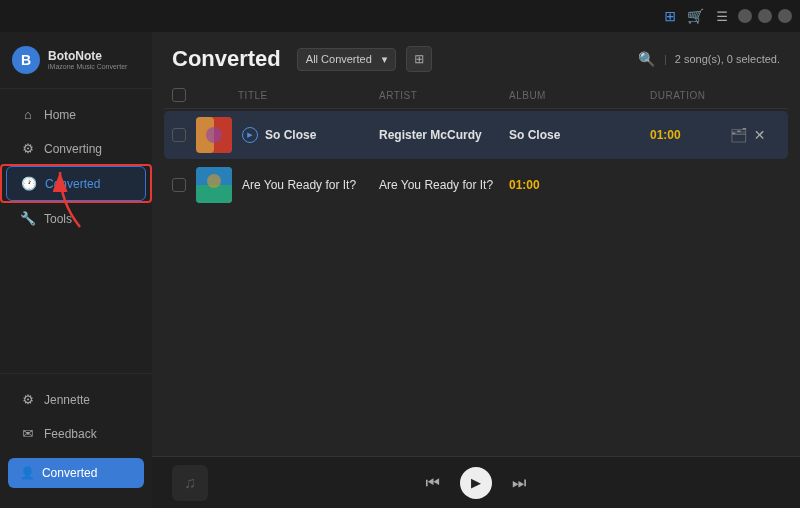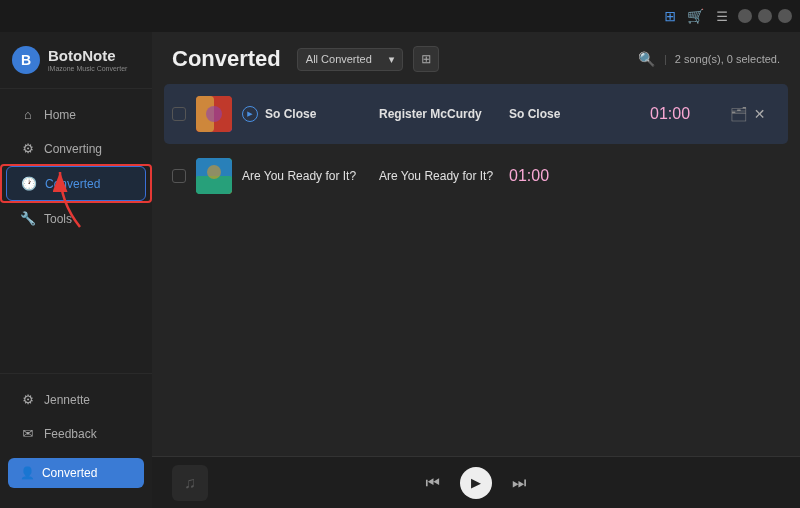--- a/index.html
+++ b/index.html
@@ -92,21 +92,21 @@
       font-size: 14px;
       font-weight: bold;
       color: white;
       flex-shrink: 0;
     }
     .logo-text {
       display: flex;
       flex-direction: column;
     }
     .logo-name {
-      font-size: 15px;
+      font-size: 12px;
       font-weight: bold;
       color: #e0e0e0;
       line-height: 1.2;
     }
     .logo-subtitle {
       font-size: 7px;
       color: #888;
       line-height: 1.2;
     }
 
@@ -188,21 +188,21 @@
     }
     .page-title {
       font-size: 22px;
       font-weight: bold;
       color: #f0f0f0;
       margin-right: 6px;
     }
     .filter-dropdown {
       display: flex;
       align-items: center;
-      gap: 17px;
+      gap: 10px;
       background: #333;
       border: 1px solid #444;
       border-radius: 4px;
       padding: 4px 8px;
       font-size: 11px;
       color: #ccc;
       cursor: pointer;
     }
     .grid-view-btn {
       width: 26px;
@@ -250,21 +250,21 @@
       font-size: 10px;
       color: #666;
       text-transform: uppercase;
       letter-spacing: 0.5px;
     }
 
     .table-row {
       display: grid;
       grid-template-columns: 24px 42px 1fr 130px 1fr 80px 50px;
       align-items: center;
-      padding: 12px 8px;
+      padding: 6px 8px;
       border-radius: 5px;
       margin: 2px 0;
       cursor: pointer;
     }
     .table-row.highlighted { background: #2a3344; }
 
     .row-checkbox {
       width: 14px;
       height: 14px;
       border: 1.5px solid #555;
@@ -324,22 +324,23 @@
     }
     .artist-name.bold { font-weight: 700; }
 
     .album-name {
       font-size: 12px;
       color: #e0e0e0;
     }
     .album-name.bold { font-weight: 700; }
 
     .duration {
-      font-size: 16px;
-      color: #f9a8d4;
+      font-size: 12px;
+      color: #eab308;
+      font-weight: bold;
     }
 
     .row-actions {
       display: flex;
       align-items: center;
       gap: 6px;
     }
     .folder-icon-btn, .close-icon-btn {
       color: #888;
       cursor: pointer;
@@ -491,20 +492,31 @@
       </div>
       <div class="header-right">
         <span class="search-icon-btn">🔍</span>
         <span class="divider-v">|</span>
         <span>2 song(s), 0 selected.</span>
       </div>
     </div>
 
     <div class="table-container">
 
+      <div class="table-header">
+        <div>
+          <div class="row-checkbox"></div>
+        </div>
+        <div></div>
+        <div>TITLE</div>
+        <div>ARTIST</div>
+        <div>ALBUM</div>
+        <div>DURATION</div>
+        <div></div>
+      </div>
 
       <div class="table-row highlighted">
         <div>
           <div class="row-checkbox"></div>
         </div>
         <div>
           <div class="song-thumbnail thumb-1">
             <svg width="36" height="36" viewBox="0 0 36 36">
               <rect width="36" height="36" rx="4" fill="#c0392b"></rect>
               <rect width="18" height="36" rx="4" fill="#d4a843" opacity="0.7"></rect>

